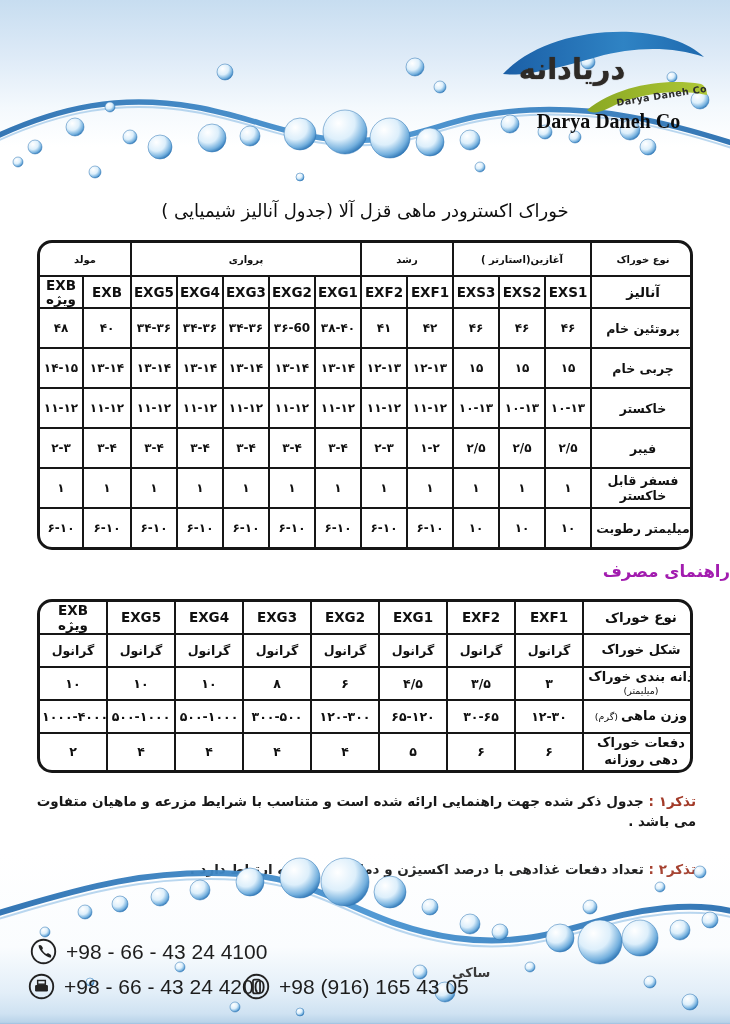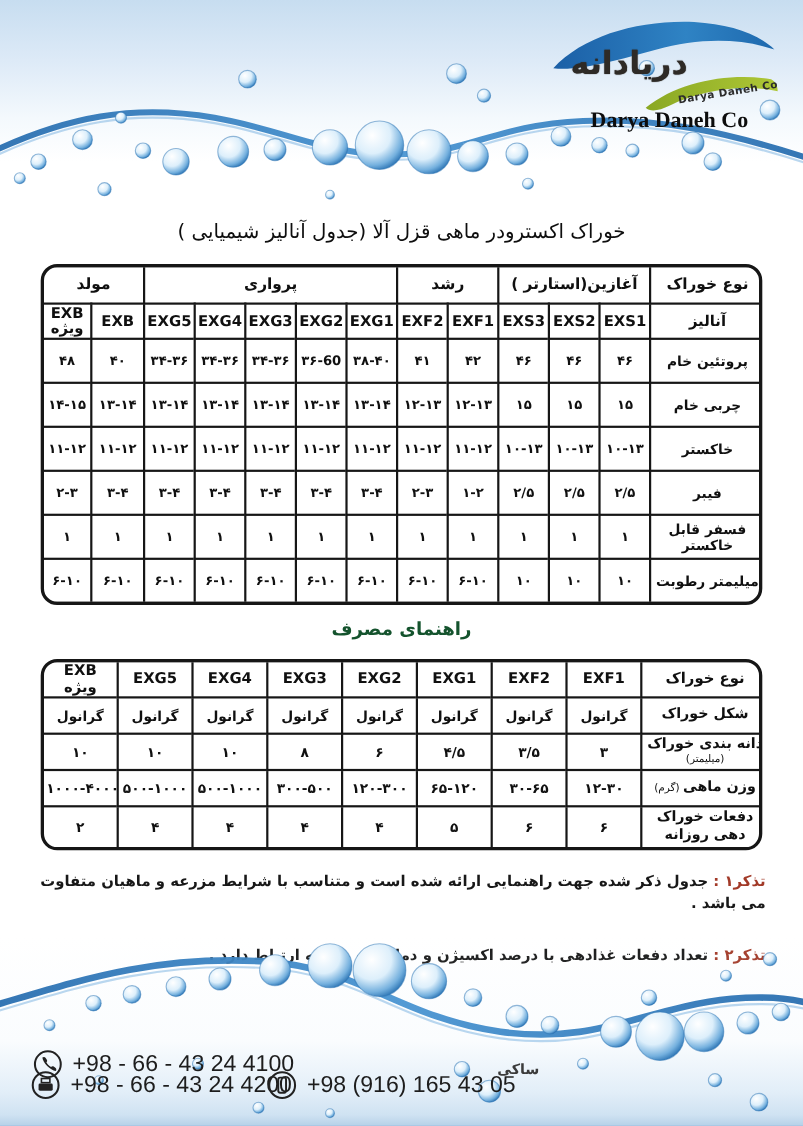--- a/index.html
+++ b/index.html
@@ -8,57 +8,57 @@
     background:#ffffff;
     font-family:"DejaVu Sans",sans-serif;
   }
   
   .top-water{
     position:absolute;top:0;left:0;width:730px;height:196px;
     background:linear-gradient(180deg,#c7ddf0 0%,#ddeaf7 28%,#f4f9fd 55%,#ffffff 75%);
   }
   .top-wave-svg{position:absolute;left:0;top:52px;width:730px;height:144px;}
   
-  .logo{position:absolute;top:6px;right:24px;width:205px;height:115px;}
+  .logo{position:absolute;top:18px;right:24px;width:205px;height:115px;}
   .logo-blue-swoosh{position:absolute;top:10px;left:0;width:205px;height:52px;}
   .logo-fa{
     position:absolute;top:34px;left:6px;width:130px;
     font-size:29px;font-weight:700;color:#2e2a26;direction:rtl;text-align:center;
     text-shadow:0 0 1px #2e2a26;
   }
   .logo-green-swoosh{position:absolute;top:58px;right:-2px;width:125px;height:44px;}
   .logo-en{
     position:absolute;top:92px;left:10px;width:195px;text-align:center;
     font-family:"Liberation Serif",serif;font-weight:700;font-size:20px;color:#0d0d0d;
   }
   
   .main-title{
     position:absolute;top:200px;left:0;width:100%;text-align:center;direction:rtl;
     font-size:18px;font-weight:400;color:#0e0e0e;
   }
   .guide-title{
-    position:absolute;top:562px;left:0;width:100%;text-align:center;direction:rtl;
-    font-size:16.5px;font-weight:700;color:#14532d;
+    position:absolute;top:562px;left:0;width:100%;direction:rtl;
+    font-size:16.5px;font-weight:700;color:#a21caf;
   }
   
   .tbl-wrap{
     position:absolute;left:37px;width:656px;box-sizing:border-box;
     border:3px solid #161616;border-radius:15px;overflow:hidden;background:#fff;
   }
   #analysis-table-wrap{top:240px;}
   #usage-table-wrap{top:599px;}
   table.tbl{
     border-collapse:collapse;direction:rtl;margin:-2px;table-layout:fixed;
     width:calc(100% + 4px);
   }
   .tbl th,.tbl td{
     border:2px solid #161616;text-align:center;vertical-align:middle;
     font-weight:700;color:#101010;padding:1px 2px;box-sizing:border-box;
   }
-  .tbl .group-row th{height:34px;font-size:14px;}
+  .tbl .group-row th{height:34px;font-size:10px;}
   .tbl .header-row th{height:32px;font-size:13.5px;white-space:pre-line;line-height:1.05;}
   .t1 .data-row{height:40px;}
   .t1 .num-cell{font-size:12px;direction:ltr;letter-spacing:-0.3px;}
   .t1 .row-label{font-size:12.5px;line-height:1.25;padding:0 2px;}
   .t2 .header-row th{height:33px;}
   .t2 .data-row{height:33px;}
   .t2 .num-cell{font-size:12.5px;direction:ltr;letter-spacing:-0.3px;}
   .t2 .row-label{font-size:13px;line-height:1.3;padding:1px 4px;}
   .sublabel{font-size:9.5px;font-weight:400;margin-inline-start:3px;}
   .sublabel.block{display:block;margin-top:-1px;margin-inline-start:0;}
@@ -73,21 +73,21 @@
   .bottom-water{
     position:absolute;left:0;bottom:0;width:730px;height:172px;
     background:linear-gradient(180deg,rgba(255,255,255,0) 0%,rgba(235,244,251,0.25) 55%,#e2eef8 82%,#cfe2f2 94%,#b9d3e9 99%,#9cbfe0 100%);
   }
   .bottom-wave-svg{position:absolute;left:0;top:0;width:730px;height:172px;}
   
   .contact-line{
     position:absolute;display:flex;align-items:center;gap:9px;
     font-family:"Liberation Sans",sans-serif;font-size:21px;color:#1d1d1d;white-space:nowrap;
   }
-  #phone-line{left:30px;top:938px;margin-top:16px;}
+  #phone-line{left:30px;top:938px;}
   #fax-line{left:28px;top:973px;}
   #mobile-line{left:243px;top:973px;}
   .contact-icon{width:27px;height:27px;flex:0 0 auto;}
   .contact-person{
     position:absolute;left:452px;top:965px;font-size:13px;font-weight:700;
     color:#3b3b3b;direction:rtl;
   }
 </style>
 </head>
 <body>

